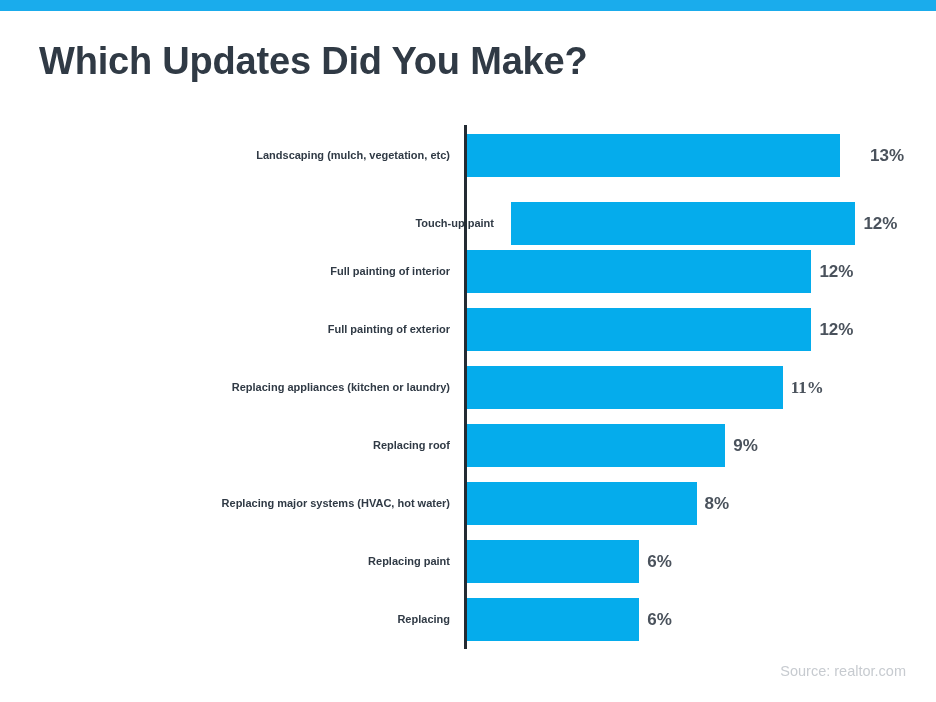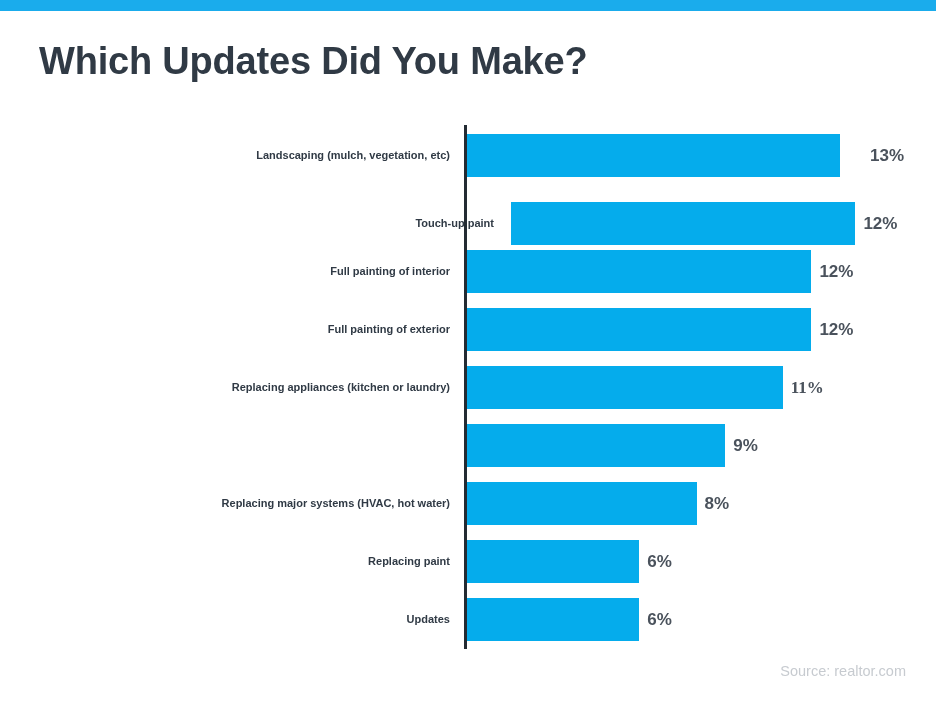--- a/index.html
+++ b/index.html
@@ -130,34 +130,35 @@
         <div class="bar-label">Full painting of exterior</div>
         <div class="bar-rect" style="width: 344.4px; background: rgb(5, 172, 236);"></div>
         <div class="bar-value" style="left: 819.4px;">12%</div>
       </div>
       <div class="bar-row" style="top: 241px;">
         <div class="bar-label">Replacing appliances (kitchen or laundry)</div>
         <div class="bar-rect" style="width: 315.7px; background: rgb(5, 172, 236);"></div>
         <div class="bar-value" style="left: 790.7px; font-family: Liberation Serif, serif;">11%</div>
       </div>
       <div class="bar-row" style="top: 299px;">
+        <div class="bar-label">Replacing roof</div>
         <div class="bar-rect" style="width: 258.3px; background: rgb(5, 172, 236);"></div>
         <div class="bar-value" style="left: 733.3px;">9%</div>
       </div>
       <div class="bar-row" style="top: 357px;">
         <div class="bar-label">Replacing major systems (HVAC, hot water)</div>
         <div class="bar-rect" style="width: 229.6px; background: rgb(5, 172, 236);"></div>
         <div class="bar-value" style="left: 704.6px;">8%</div>
       </div>
       <div class="bar-row" style="top: 415px;">
         <div class="bar-label">Replacing paint</div>
         <div class="bar-rect" style="width: 172.2px; background: rgb(5, 172, 236);"></div>
         <div class="bar-value" style="left: 647.2px;">6%</div>
       </div>
       <div class="bar-row" style="top: 473px;">
-        <div class="bar-label">Updates</div>
+        <div class="bar-label">Replacing</div>
         <div class="bar-rect" style="width: 172.2px; background: rgb(5, 172, 236);"></div>
         <div class="bar-value" style="left: 647.2px;">6%</div>
       </div>
     </div>
 </div>
 
 <div id="source-note">Source: realtor.com</div>
 
 </body></html>

